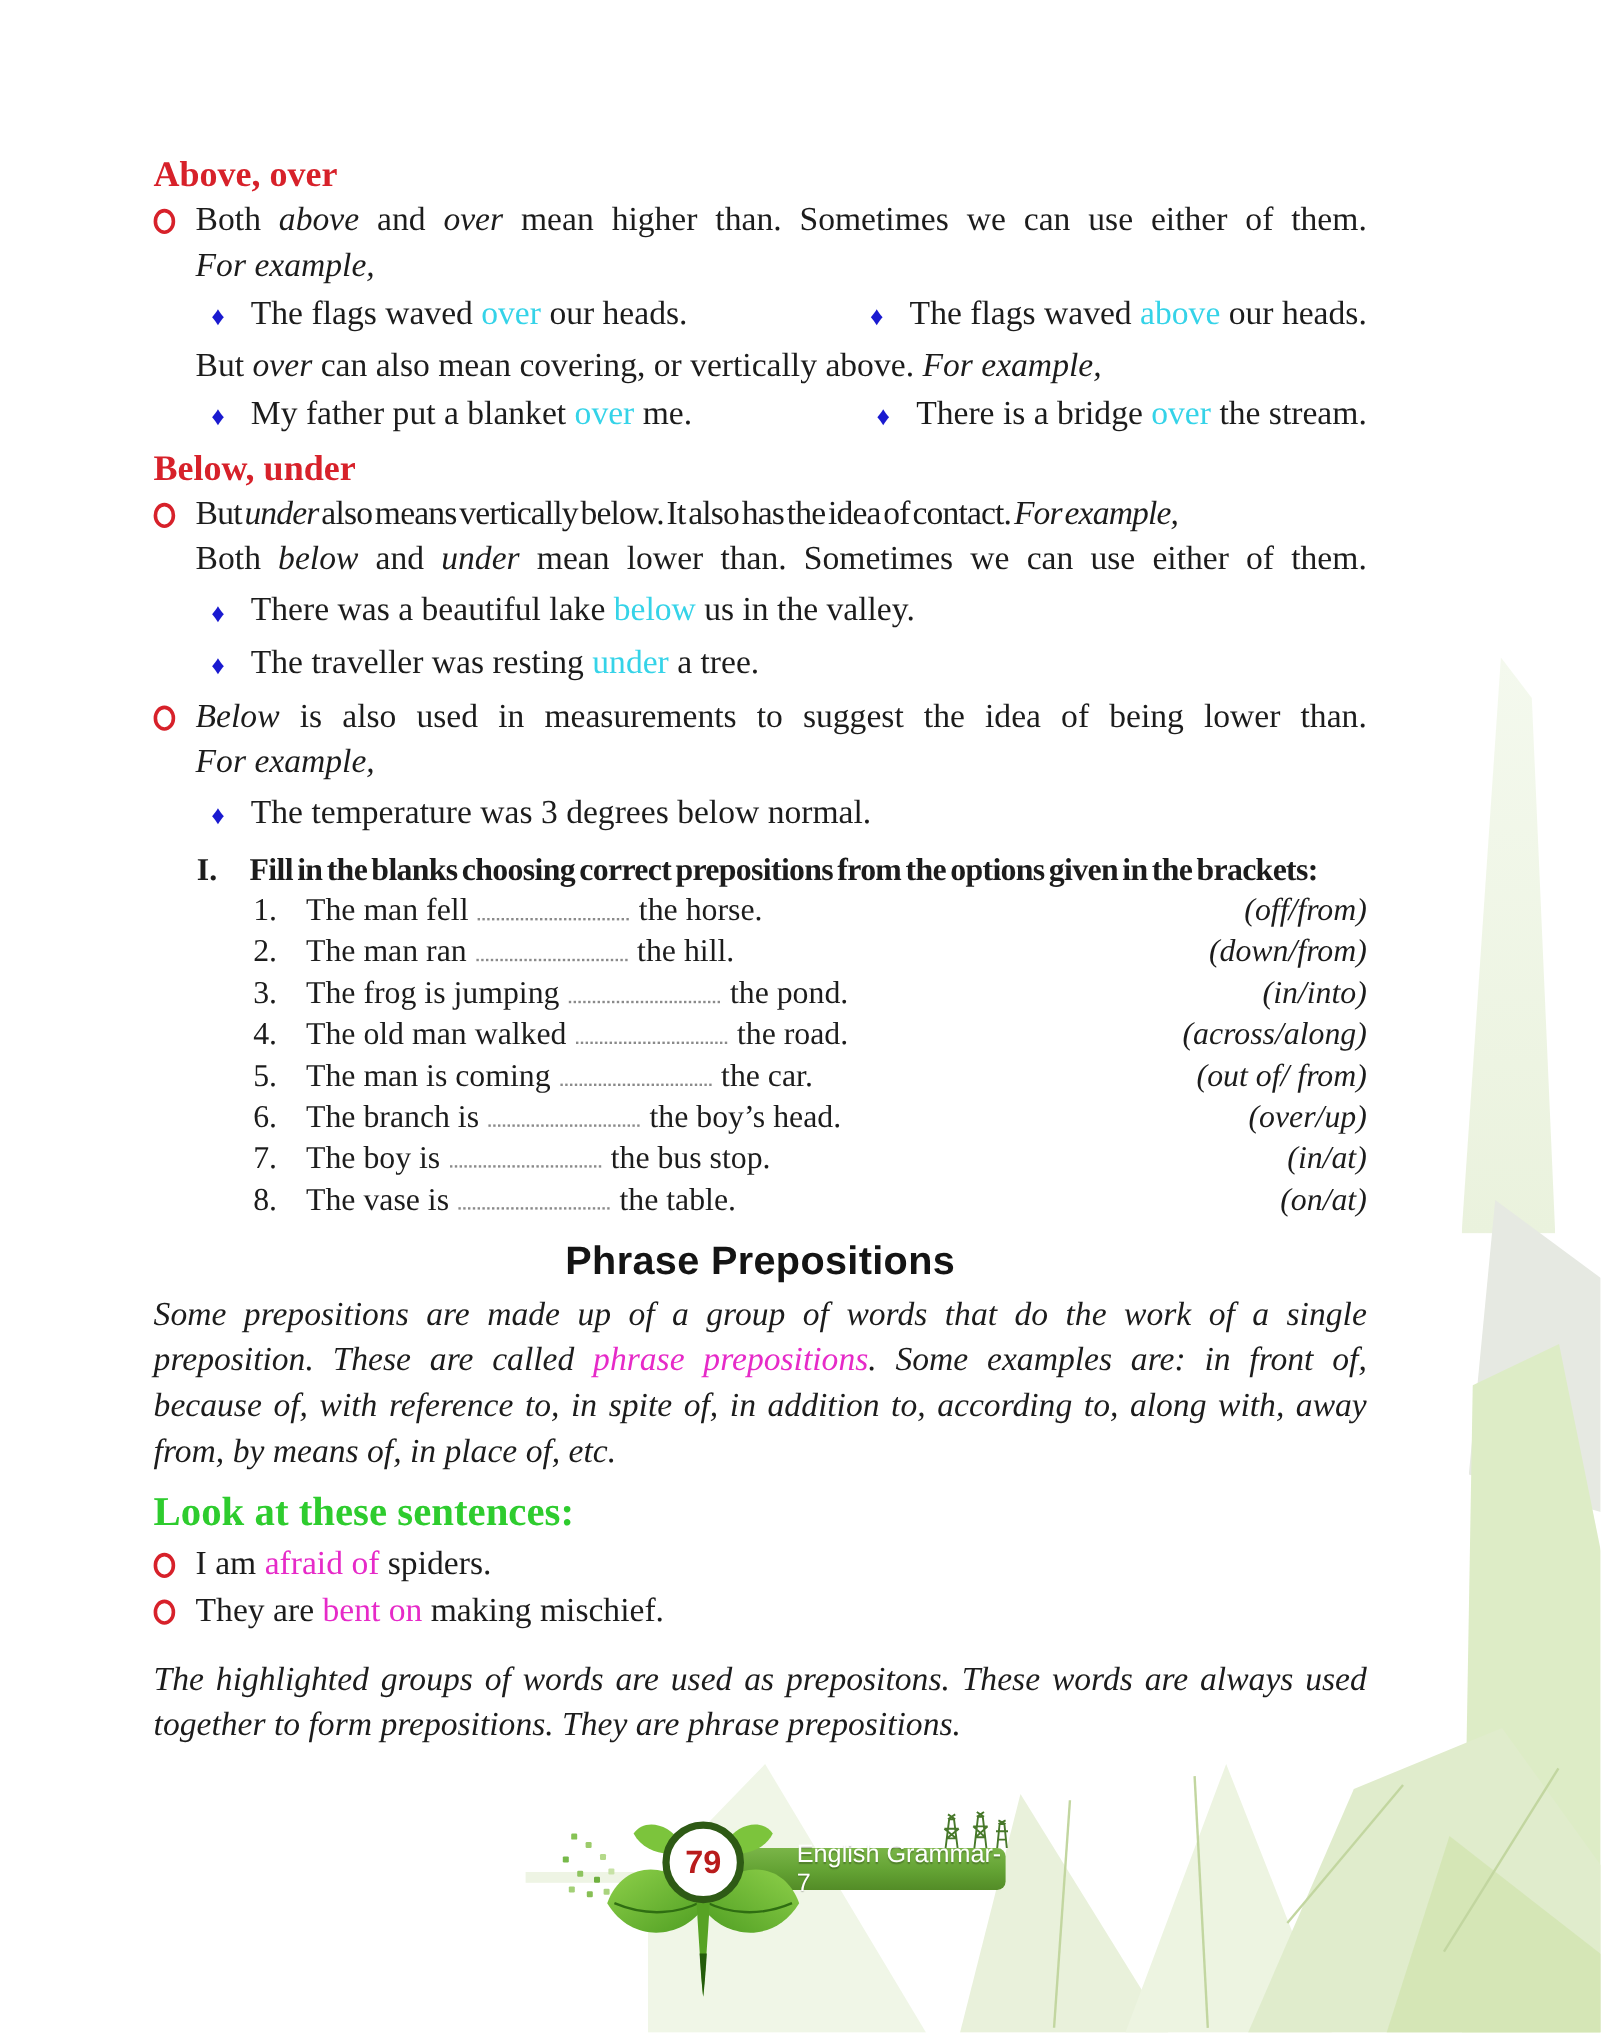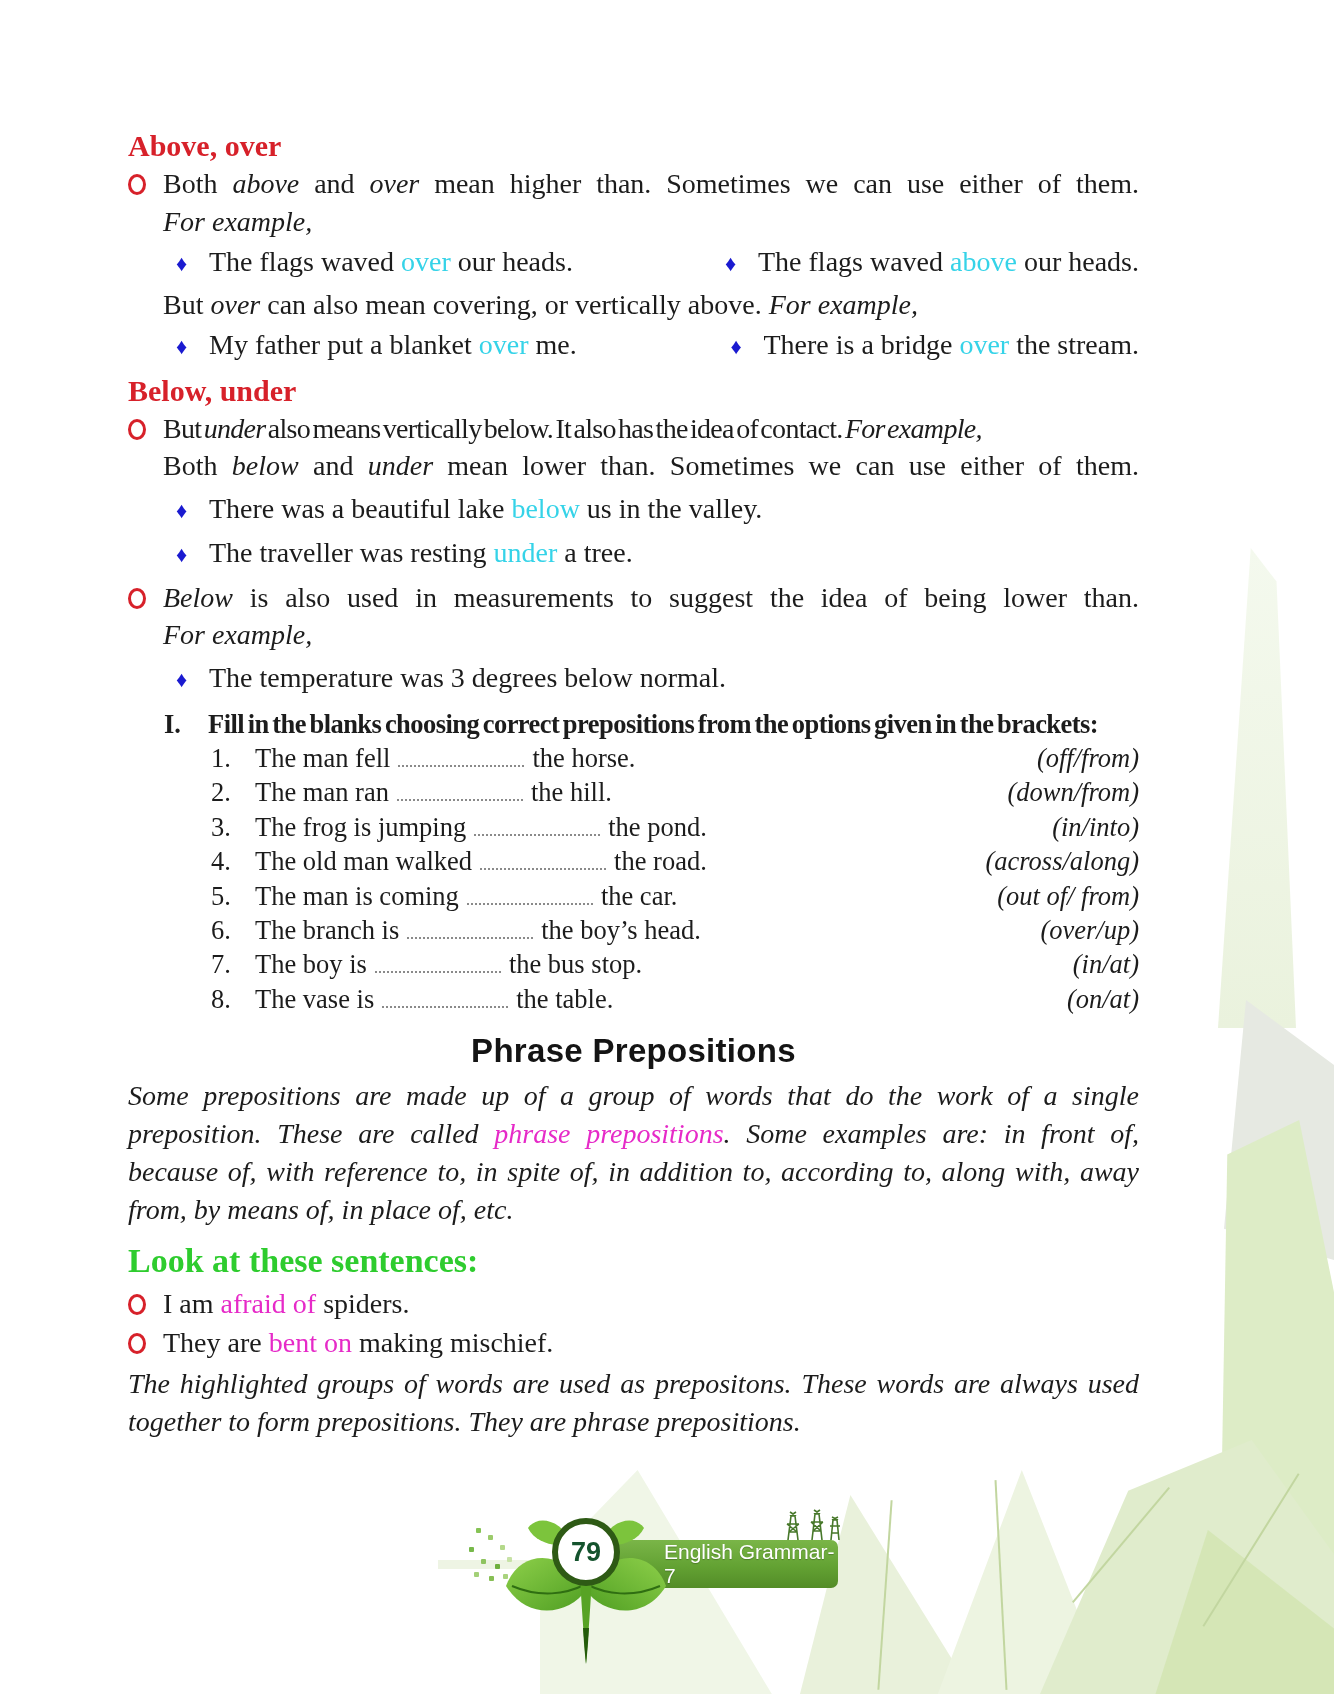--- a/index.html
+++ b/index.html
@@ -68,36 +68,36 @@
   .qnum{flex:0 0 44px;}
   .qtext{white-space:nowrap;}
   .blank{display:inline-block;width:126px;height:3px;border-bottom:2.5px dotted #8a8a8a;margin:0 8px;}
   .qopt{margin-left:auto;font-style:italic;padding-left:20px;}
 
   .phead{font-family:"Liberation Sans","DejaVu Sans",sans-serif;font-weight:bold;
          font-size:33px;line-height:38px;text-align:center;color:#141414;margin:16px 0 7px 0;
          letter-spacing:0.3px;}
   .para{text-align:justify;margin:0;line-height:38px;font-style:italic;}
   .ghead{color:var(--green);font-weight:bold;font-size:34px;line-height:34px;margin:15px 0 7px 0;}
-  .mt4{margin-top:4px;}
+  .mt4{margin-top:20px;}
 
   
   .dots{position:absolute;left:476px;top:1528px;width:5px;height:5px;border-radius:1px;
     background:#86c355;z-index:2;
     box-shadow:12px 7px 0 #9ccb6b,-7px 19px 0 #77b94a,24px 17px 0 #b4d98a,5px 31px 0 #8ec45f,
       19px 36px 0 #6fb03f,-2px 44px 0 #a3d077,31px 29px 0 #c7e2a6,13px 48px 0 #87bf55,27px 46px 0 #a9d37e;}
-  .ribbon{position:absolute;left:612px;top:1540px;width:226px;height:48px;box-sizing:border-box;
+  .ribbon{position:absolute;left:612px;top:1540px;width:226px;height:35px;box-sizing:border-box;
     background:linear-gradient(180deg,#7ab548,var(--ribbon) 55%,#538c27);
     border-radius:7px;z-index:3;display:flex;align-items:center;justify-content:center;
     padding-left:52px;font-family:"Liberation Sans","DejaVu Sans",sans-serif;
     font-size:21px;color:#ffffff;text-shadow:0 1px 1px rgba(0,0,0,.25);}
   .plant{position:absolute;left:498px;top:1506px;width:176px;height:170px;z-index:4;}
   .pagecirc{position:absolute;left:552px;top:1518px;width:56px;height:56px;border:6px solid #2e5a15;
     border-radius:50%;background:#fff;z-index:5;display:flex;align-items:center;justify-content:center;
-    font-family:"Liberation Sans","DejaVu Sans",sans-serif;font-weight:bold;font-size:27px;color:#14532d;}
+    font-family:"Liberation Sans","DejaVu Sans",sans-serif;font-weight:bold;font-size:27px;color:#b91c1c;}
   .towers{position:absolute;left:778px;top:1506px;z-index:3;}
 </style>
 </head>
 <body>
 
 <div class="page">
 
   <div class="wm wm-tall"></div>
   <div class="wm wm-col-a"></div>
   <div class="wm wm-col-b"></div>

